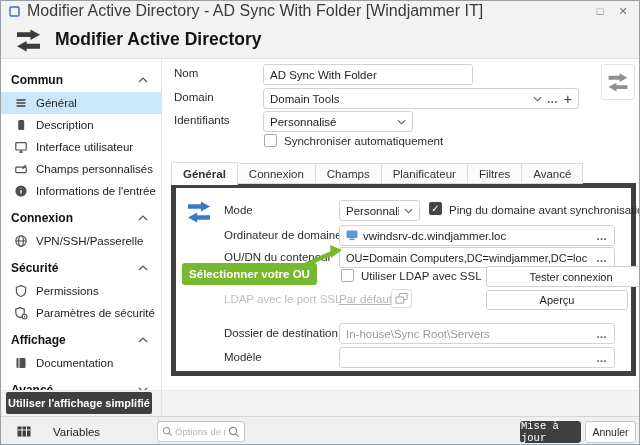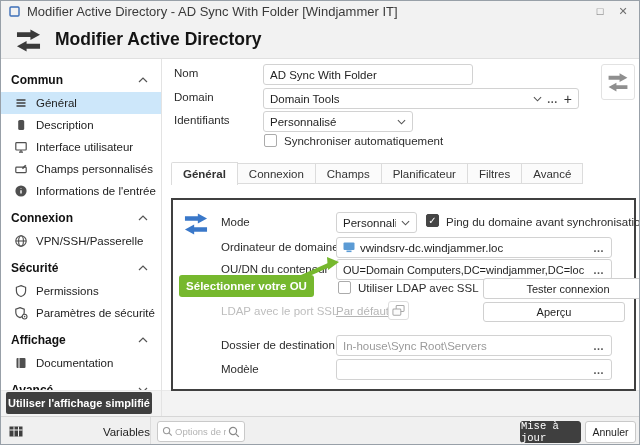--- a/index.html
+++ b/index.html
@@ -7,21 +7,21 @@
   .window {
     position:relative; width:640px; height:445px; background:#fff;
     border:1px solid #98a0a8; overflow:hidden;
     font-family:"Liberation Sans", sans-serif; font-size:11.5px; color:#1f1f1f;
   }
   .abs { position:absolute; }
 
   
   .titlebar { position:absolute; left:0; top:0; right:0; height:20px; background:#f2f2f2;
     display:flex; align-items:center; padding:0 8px; gap:7px; }
-  .titlebar .title { flex:1; font-size:13px; color:#3a3a3a; white-space:nowrap; overflow:hidden; }
+  .titlebar .title { flex:1; font-size:16px; color:#3a3a3a; white-space:nowrap; overflow:hidden; }
   .winctl { color:#6f6f6f; font-size:11px; width:16px; text-align:center; cursor:default; }
 
   
   .header { position:absolute; left:0; top:20px; right:0; height:38px; background:#f2f2f2;
     border-bottom:1px solid #e0e0e0; display:flex; align-items:center; padding-left:14px; gap:13px; }
   .header h1 { font-size:17.5px; font-weight:bold; color:#141414; }
 
   
   .sidebar { position:absolute; left:0; top:58px; width:161px; height:331px; background:#fff;
     border-right:1px solid #e3e3e3; padding-top:5px; overflow:hidden; }
@@ -58,32 +58,32 @@
   .checkbox.checked { background:#454545; border-color:#454545; color:#fff; font-size:10px; }
   .link-dis { color:#b5b5b5; text-decoration:underline; }
 
   
   .tabs { position:absolute; left:170px; top:161px; display:flex; align-items:flex-end; z-index:2; }
   .tab { height:21px; padding:0 11px; display:flex; align-items:center; background:#fbfbfb;
     border:1px solid #dcdcdc; border-left:none; font-size:11.5px; color:#333; cursor:default; }
   .tab:first-child { border-left:1px solid #dcdcdc; border-top-left-radius:2px; }
   .tab.active { background:#fff; font-weight:bold; height:23px; margin-bottom:-1px; border-bottom:none; }
   .panel { position:absolute; left:170px; top:182px; width:465px; height:193px; background:#fff;
-    border:2px solid #404040; z-index:1;margin-top:15px; }
+    border:5px solid #404040; z-index:1; }
 
   .callout { position:absolute; left:6px; top:75px; width:135px; height:22px; background:#76b82e;
     border-radius:3px; color:#fff; font-weight:bold; font-size:11.5px; display:flex; align-items:center;
     justify-content:center; z-index:4; cursor:default; }
   .arrow-svg { position:absolute; left:120px; top:55px; z-index:3; }
 
   
   .bottombar { position:absolute; left:0; top:415px; right:0; height:30px; background:#f0f0f0;
     border-top:1px solid #d6d6d6; }
-  .variables { position:absolute; left:0; top:0; width:150px; height:100%;
-    border-right:1px solid #dcdcdc; display:flex; align-items:center; justify-content:flex-end;
+  .variables { position:absolute; left:8px; top:0; width:150px; height:100%;
+    border-right:1px solid #dcdcdc; display:flex; align-items:center; justify-content:flex-start;
     font-size:11.5px; color:#222; cursor:default;padding-left:44px; }
   .variables svg { position:absolute; left:8px; top:9px; }
   .search { position:absolute; left:156px; top:4px; width:88px; height:21px; background:#fff;
     border:1px solid #c9c9c9; border-radius:3px; display:flex; align-items:center; padding:0 4px; gap:2px; }
   .search input { flex:1; min-width:0; border:none; outline:none; font-family:inherit; font-size:9.5px; color:#444; }
   .search input::placeholder { color:#b3b3b3; }
 </style>
 </head>
 <body>
 

